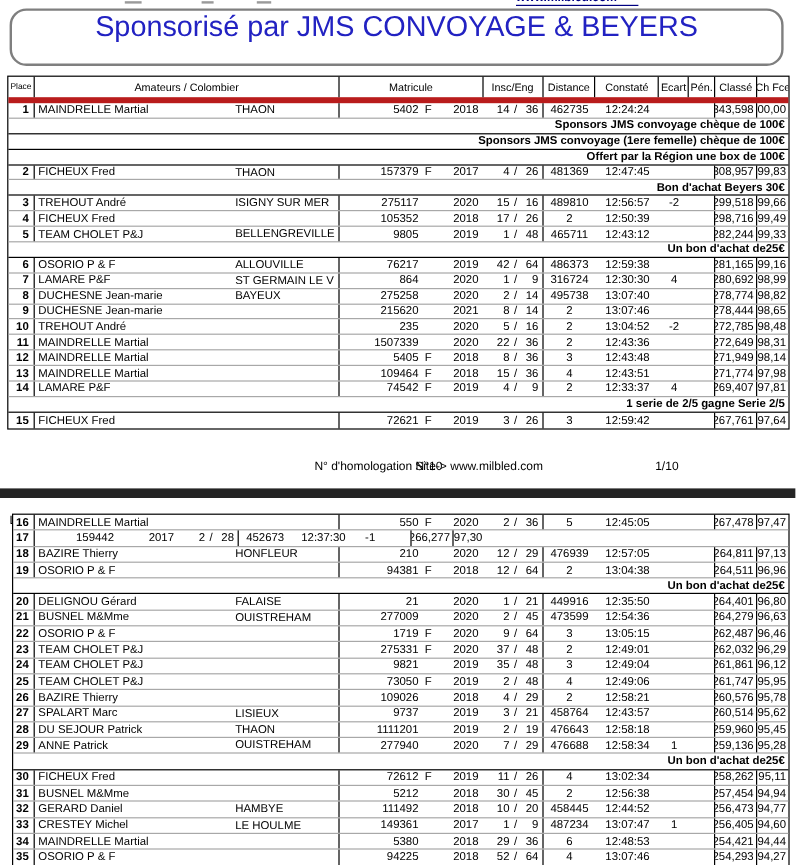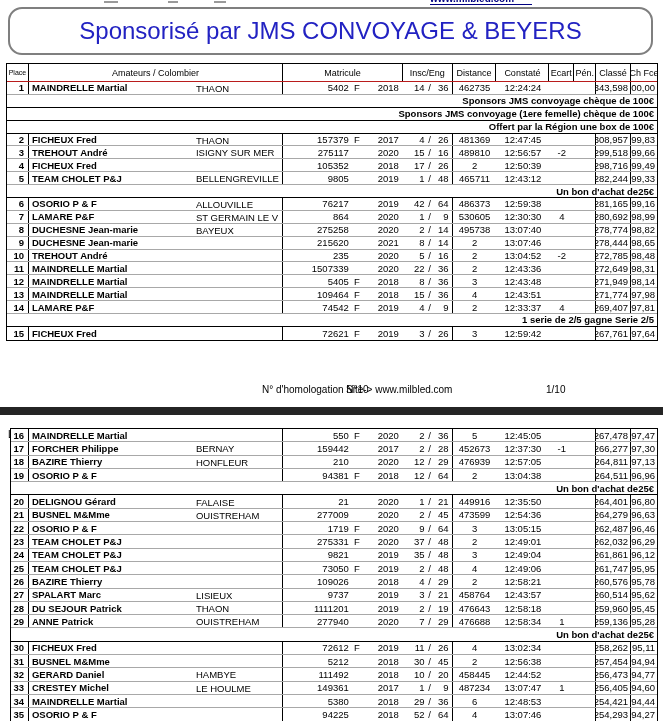--- a/index.html
+++ b/index.html
@@ -11,46 +11,46 @@
   
   .top-strip{position:absolute;top:0;left:0;width:663px;height:6px;overflow:hidden;}
   .frag{position:absolute;top:1px;height:2px;background:#9a9a9a;}
   .top-link-wrap{position:absolute;left:430px;top:0;width:104px;height:6px;overflow:hidden;}
   .top-link-wrap span{position:absolute;top:-7px;left:0;font-size:10px;font-weight:bold;color:#000080;white-space:nowrap;}
   .top-link-underline{position:absolute;left:430px;top:4px;width:102px;height:0;border-bottom:1.5px solid #000080;}
   
   .banner{
     position:absolute;top:7px;left:8px;width:645px;height:48px;
     border:2px solid #7f7f7f;border-radius:14px;box-sizing:border-box;
-    display:flex;align-items:center;justify-content:center;background:#fff;
+    display:flex;align-items:flex-start;justify-content:center;background:#fff;
   }
   .banner-title{color:#2222c2;font-size:24px;letter-spacing:0px;white-space:nowrap;}
   
   .rtable{position:absolute;border:1px solid #000;box-sizing:border-box;background:#fff;}
   .t1{top:63px;left:6px;width:652px;}
   .t2{top:428px;left:10px;width:648px;}
-  .thead{display:flex;height:17px;border-bottom:1px solid #b91c1c;font-size:9px;}
+  .thead{display:flex;height:17px;border-bottom:5px solid #b91c1c;font-size:9px;}
   .thead .c{box-sizing:border-box;border-right:1px solid #000;display:flex;align-items:center;justify-content:center;white-space:nowrap;overflow:hidden;}
   .thead .c:last-child{border-right:none;}
   .thead .h-place{font-size:7px;}
   .trow{display:flex;height:12.9px;border-bottom:1px solid #a8a8a8;font-size:9.5px;align-items:center;box-sizing:border-box;}
   .t2 .trow{height:13.3px;}
   .rtable .trow:last-child{border-bottom:none;}
   .trow.bonus{border-bottom:1px solid #000;justify-content:flex-end;font-weight:bold;padding-right:3px;box-sizing:border-box;}
   .c{box-sizing:border-box;height:100%;display:flex;align-items:center;overflow:hidden;white-space:nowrap;}
   
   .w-place{width:22px;} .t2 .w-place{width:18px;}
   .w-name{width:255px;} .w-matric{width:120px;} .w-insc{width:50px;}
   .w-dist{width:44px;} .w-time{width:53px;} .w-ecart{width:25px;}
   .w-pen{width:22px;} .w-classe{width:35px;} .w-coef{width:26px;}
   
   .trow .place,.trow .name,.trow .insc,.trow .pen,.trow .classe{border-right:1px solid #000;}
   .trow .place{justify-content:flex-end;padding-right:4px;font-weight:bold;}
   .trow .name{position:relative;padding-left:3px;}
-  .trow .name .nm{font-weight:bold;}
+  .trow .name .nm{font-weight:normal;}
   .trow .name .city{position:absolute;left:167px;top:50%;transform:translateY(-50%);}
   .trow .matric{display:flex;}
   .matric .mnum{flex:1;text-align:right;}
   .matric .msex{width:16px;text-align:center;}
   .matric .myear{width:38px;text-align:right;padding-right:4px;box-sizing:border-box;}
   .trow .insc{display:flex;}
   .insc .rank{flex:1;text-align:right;}
   .insc .sl{width:10px;text-align:center;}
   .insc .tot{width:17px;text-align:right;padding-right:3px;box-sizing:border-box;}
   .trow .dist,.trow .time,.trow .ecart,.trow .pen{justify-content:center;}
@@ -141,20 +141,23 @@
           <span class="sl">/</span>
           <span class="tot">26</span>
         </div>
         <div class="c w-dist dist">481369</div>
         <div class="c w-time time">12:47:45</div>
         <div class="c w-ecart ecart"></div>
         <div class="c w-pen pen"></div>
         <div class="c w-classe classe">1308,957</div>
         <div class="c w-coef coef">99,83</div>
       </div>
+      <div class="trow bonus">
+        <span class="bonus-text">Bon d'achat Beyers 30€</span>
+      </div>
       <div class="trow result">
         <div class="c w-place place">3</div>
         <div class="c w-name name">
           <span class="nm">TREHOUT André</span>
           <span class="city">ISIGNY SUR MER</span>
         </div>
         <div class="c w-matric matric">
           <span class="mnum">275117</span>
           <span class="msex"></span>
           <span class="myear">2020</span>
@@ -252,21 +255,21 @@
         <div class="c w-matric matric">
           <span class="mnum">864</span>
           <span class="msex"></span>
           <span class="myear">2020</span>
         </div>
         <div class="c w-insc insc">
           <span class="rank">1</span>
           <span class="sl">/</span>
           <span class="tot">9</span>
         </div>
-        <div class="c w-dist dist">530605</div>
+        <div class="c w-dist dist">316724</div>
         <div class="c w-time time">12:30:30</div>
         <div class="c w-ecart ecart">4</div>
         <div class="c w-pen pen"></div>
         <div class="c w-classe classe">1280,692</div>
         <div class="c w-coef coef">98,99</div>
       </div>
       <div class="trow result">
         <div class="c w-place place">8</div>
         <div class="c w-name name">
           <span class="nm">DUCHESNE Jean-marie</span>
@@ -485,24 +488,20 @@
         </div>
         <div class="c w-dist dist">5</div>
         <div class="c w-time time">12:45:05</div>
         <div class="c w-ecart ecart"></div>
         <div class="c w-pen pen"></div>
         <div class="c w-classe classe">1267,478</div>
         <div class="c w-coef coef">97,47</div>
       </div>
       <div class="trow result">
         <div class="c w-place place">17</div>
-        <div class="c w-name name">
-          <span class="nm">FORCHER Philippe</span>
-          <span class="city">BERNAY</span>
-        </div>
         <div class="c w-matric matric">
           <span class="mnum">159442</span>
           <span class="msex"></span>
           <span class="myear">2017</span>
         </div>
         <div class="c w-insc insc">
           <span class="rank">2</span>
           <span class="sl">/</span>
           <span class="tot">28</span>
         </div>

